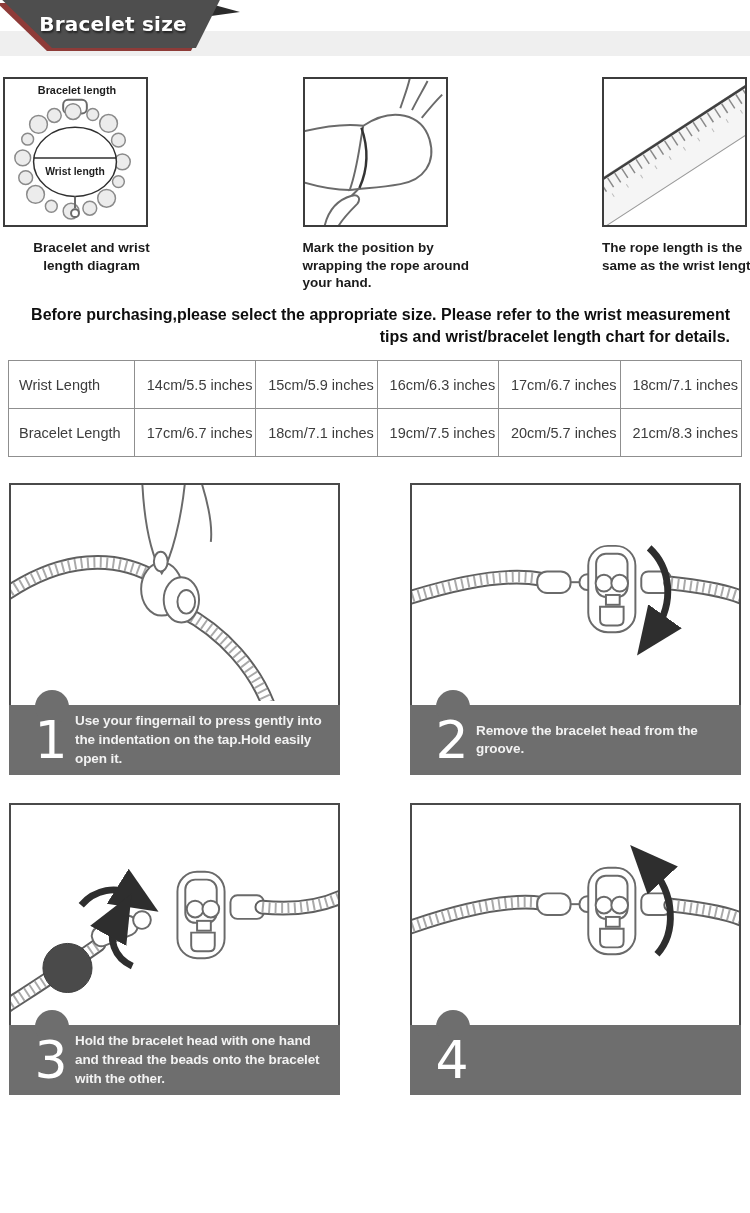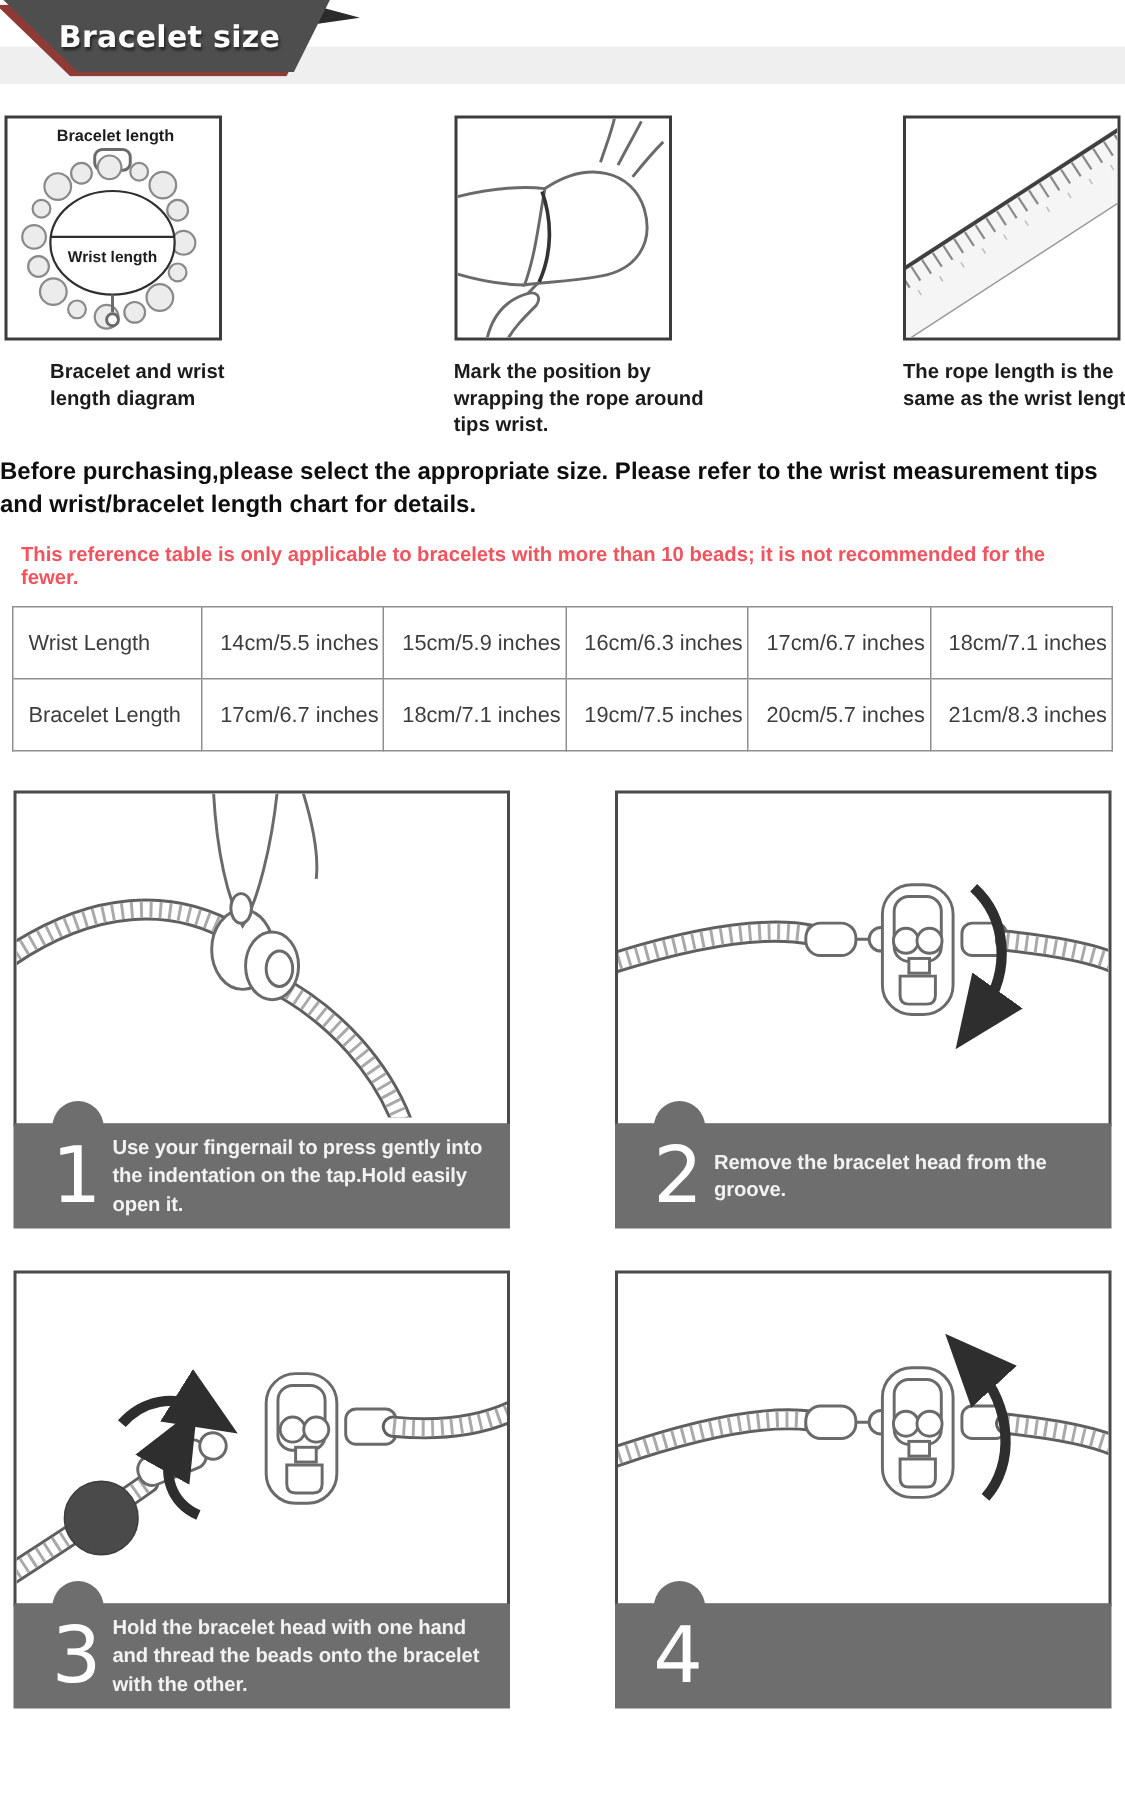--- a/index.html
+++ b/index.html
@@ -21,24 +21,24 @@
     font-family:"DejaVu Sans","Liberation Sans",sans-serif;
     text-shadow:1px 2px 2px rgba(0,0,0,.55);}
   
   .steps-row{display:flex;justify-content:space-between;padding:20px 3px 0;}
   .step{display:flex;flex-direction:column;align-items:center;width:145px;}
   .imgbox{width:141px;height:146px;border:2px solid #3c3c3c;background:#fff;overflow:hidden;}
   .imgbox svg{display:block;}
   figure{margin:0;}
   figcaption{margin-top:12px;font-size:13.5px;font-weight:700;line-height:1.3;
     white-space:pre-line;color:#1b1b1b;width:max-content;max-width:215px;}
-  .cap-center{text-align:left;margin-left:32px;}
+  .cap-center{text-align:center;margin-left:32px;}
   .cap-left{text-align:left;align-self:flex-start;margin-left:0;}
   
-  .intro{margin:12px 0 0;font-size:16px;font-weight:700;line-height:1.4;color:#0e0e0e;}
+  .intro{margin:12px 20px 0;font-size:16px;font-weight:700;line-height:1.4;color:#0e0e0e;text-align:right;}
   .warning{margin:14px 14px 0;font-size:13.5px;font-weight:700;color:#f0545e;}
   
   table.size{border-collapse:collapse;margin:12px 0 0 8px;width:734px;table-layout:fixed;}
   table.size td{border:1px solid #8f8f8f;height:47px;font-size:14.5px;color:#3d3d3d;
     text-align:right;padding:0 3px;font-weight:400;}
   table.size td.rowlabel{text-align:left;padding-left:10px;width:112px;}
   
   .use-panels{display:flex;flex-wrap:wrap;justify-content:space-between;padding:18px 9px 0;}
   .panel{width:331px;margin-bottom:28px;}
   .canvas{height:220px;border:2px solid #4a4a4a;background:#fff;position:relative;overflow:hidden;}
@@ -123,41 +123,40 @@
             <path class="ln2" d="M 96 30 C 100 18, 104 8, 106 -2"></path>
             <path class="ln2" d="M 108 32 C 114 20, 120 10, 124 2"></path>
             <path class="ln2" d="M 118 40 C 126 30, 133 22, 139 16"></path>
             <path d="M 56 50 C 63 70, 63 92, 54 112" fill="none" stroke="#333" stroke-width="2.5"></path>
             <path class="ln" d="M 18 152 C 22 134, 32 124, 46 120 C 52 118, 56 122, 52 128 C 44 136, 36 144, 32 152 Z"></path>
             <path class="ln2" d="M 46 120 L 54 112"></path>
           </svg>
         </div>
         <figcaption class="cap-left">Mark the position by
 wrapping the rope around
-tips wrist.</figcaption>
+your hand.</figcaption>
       </figure>
 
       <figure class="step">
         <div class="imgbox">
           <svg width="141" height="146" viewBox="0 0 141 146">
             <g transform="rotate(-33 70 73)">
               <rect x="-60" y="56" width="260" height="42" fill="#f5f5f5" stroke="#9a9a9a" stroke-width="1"></rect>
               <line x1="-60" y1="57" x2="200" y2="57" stroke="#3f3f3f" stroke-width="2.5"></line>
               <line x1="-60" y1="64" x2="200" y2="64" stroke="#8a8a8a" stroke-width="11" stroke-dasharray="1.5 7"></line>
               <line x1="-56" y1="76" x2="200" y2="76" stroke="#bdbdbd" stroke-width="4" stroke-dasharray="1 16"></line>
             </g>
           </svg>
         </div>
         <figcaption class="cap-left">The rope length is the
 same as the wrist length.</figcaption>
       </figure>
     </div>
 
     <p class="intro">Before purchasing,please select the appropriate size. Please refer to the wrist measurement tips and wrist/bracelet length chart for details.</p>
-    <p class="warning">This reference table is only applicable to bracelets with more than 10 beads; it is not recommended for the fewer.</p>
 
     <table class="size">
       <tbody>
         <tr>
           <td class="rowlabel">Wrist Length</td>
           <td>14cm/5.5 inches</td>
           <td>15cm/5.9 inches</td>
           <td>16cm/6.3 inches</td>
           <td>17cm/6.7 inches</td>
           <td>18cm/7.1 inches</td>

